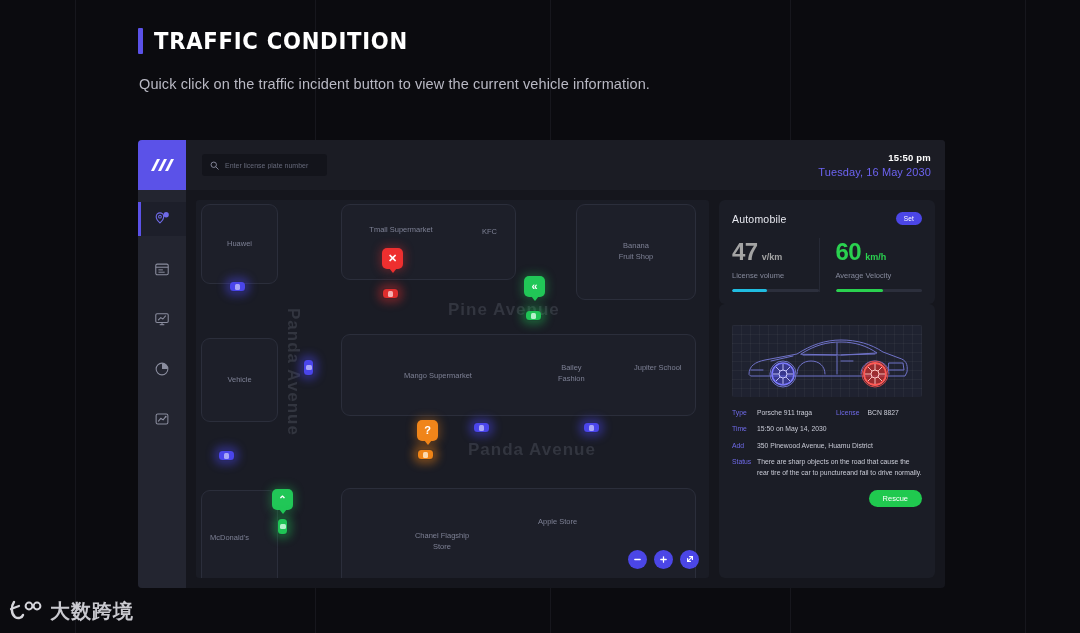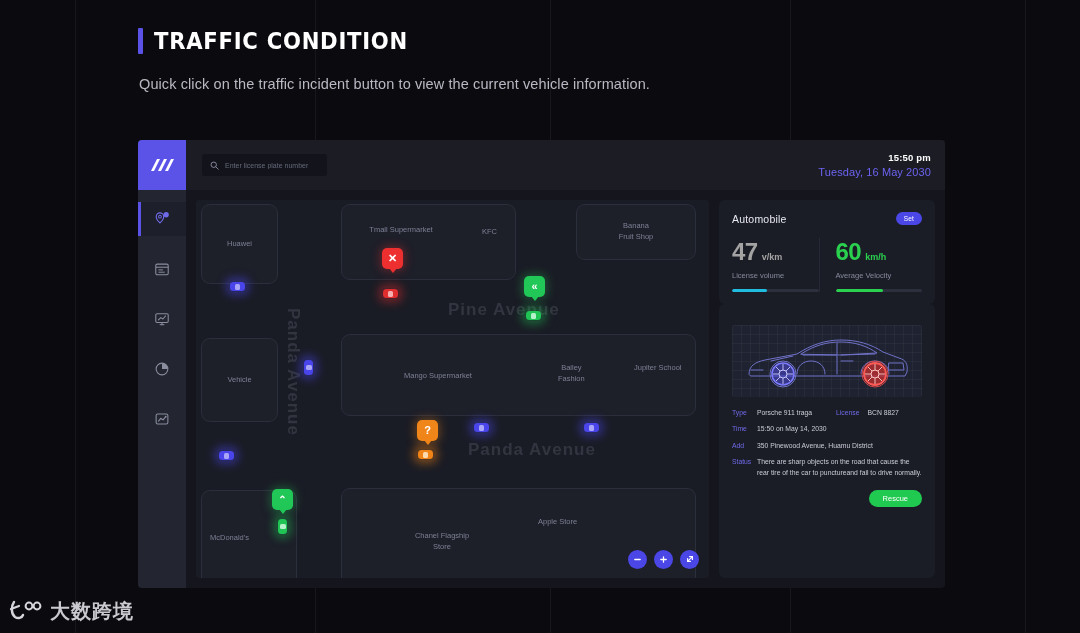--- a/index.html
+++ b/index.html
@@ -304,33 +304,33 @@
       <div id="mapwrap">
         <div id="map">
 
           <div class="block outline" style="left:5px;  top:4px;   width:77px;  height:80px;">Huawei</div>
 
           <div class="block outline" style="left:145px; top:4px;  width:175px; height:76px;">
             <span style="position:absolute; left:14px; top:20px; width:90px;">Tmall Supermarket</span>
             <span style="position:absolute; right:18px; top:22px;">KFC</span>
           </div>
 
-          <div class="block outline" style="left:380px; top:4px;  width:120px; height:56px; white-space:pre-line;">Banana
+          <div class="block outline" style="left:380px; top:4px;  width:120px; height:96px; white-space:pre-line;">Banana
 Fruit Shop</div>
 
           <div class="block outline" style="left:5px;  top:138px; width:77px;  height:84px;">Vehicle</div>
 
           <div class="block outline" style="left:145px; top:134px; width:355px; height:82px;">
             <span style="position:absolute; left:62px; top:36px;">Mango Supermarket</span>
             <span style="position:absolute; left:216px; top:28px; white-space:pre-line; text-align:center;">Bailey
 Fashion</span>
             <span style="position:absolute; left:292px; top:28px;">Jupiter School</span>
           </div>
 
-          <div class="block outline" style="left:5px;  top:290px; width:96px;  height:110px;">
+          <div class="block outline" style="left:5px;  top:290px; width:77px;  height:110px;">
             <span style="position:absolute; left:8px; top:42px;">McDonald's</span>
           </div>
 
           <div class="block outline" style="left:145px; top:288px; width:355px; height:112px;">
             <span style="position:absolute; left:58px; top:42px; white-space:pre-line; text-align:center; width:84px;">Chanel Flagship
 Store</span>
             <span style="position:absolute; left:196px; top:28px;">Apple Store</span>
           </div>
 
           <div class="street-h" style="left:252px; top:100px;text-align:center;">Pine Avenue</div>

